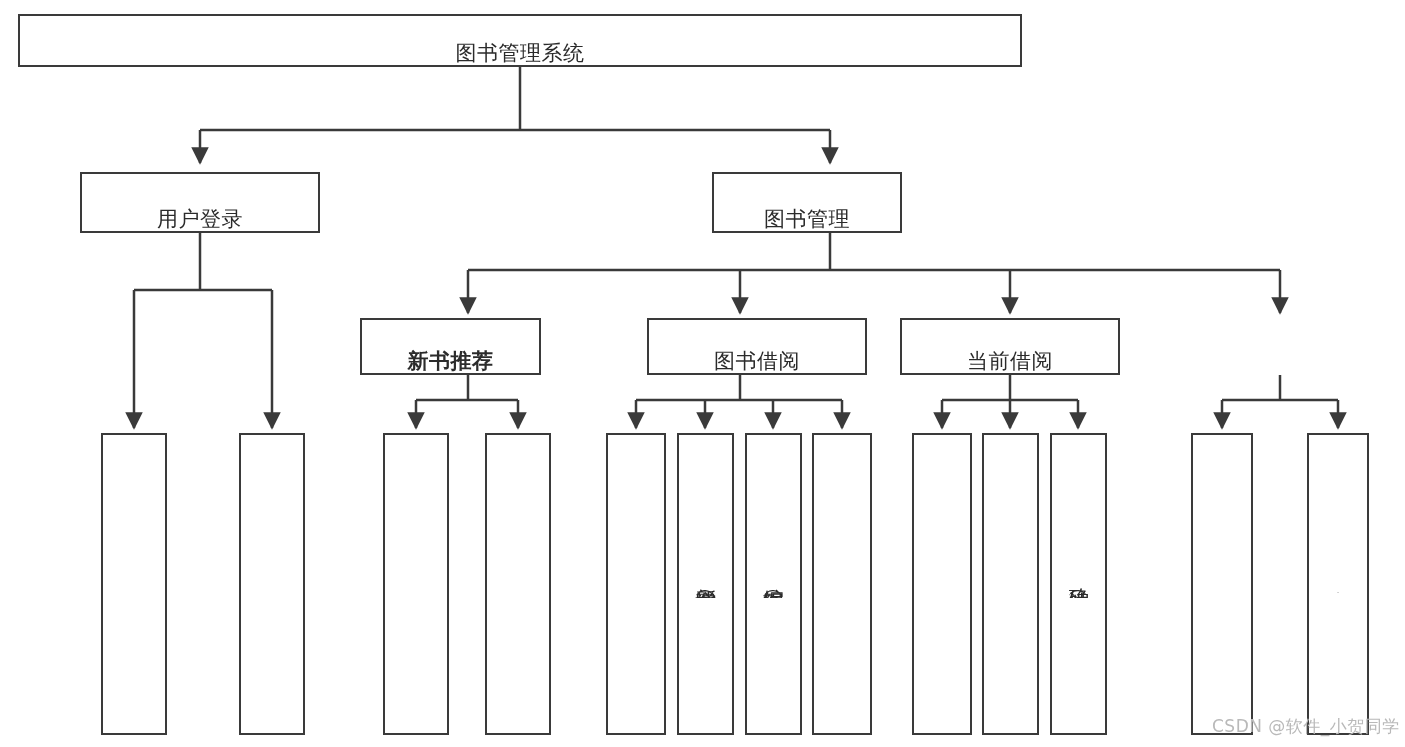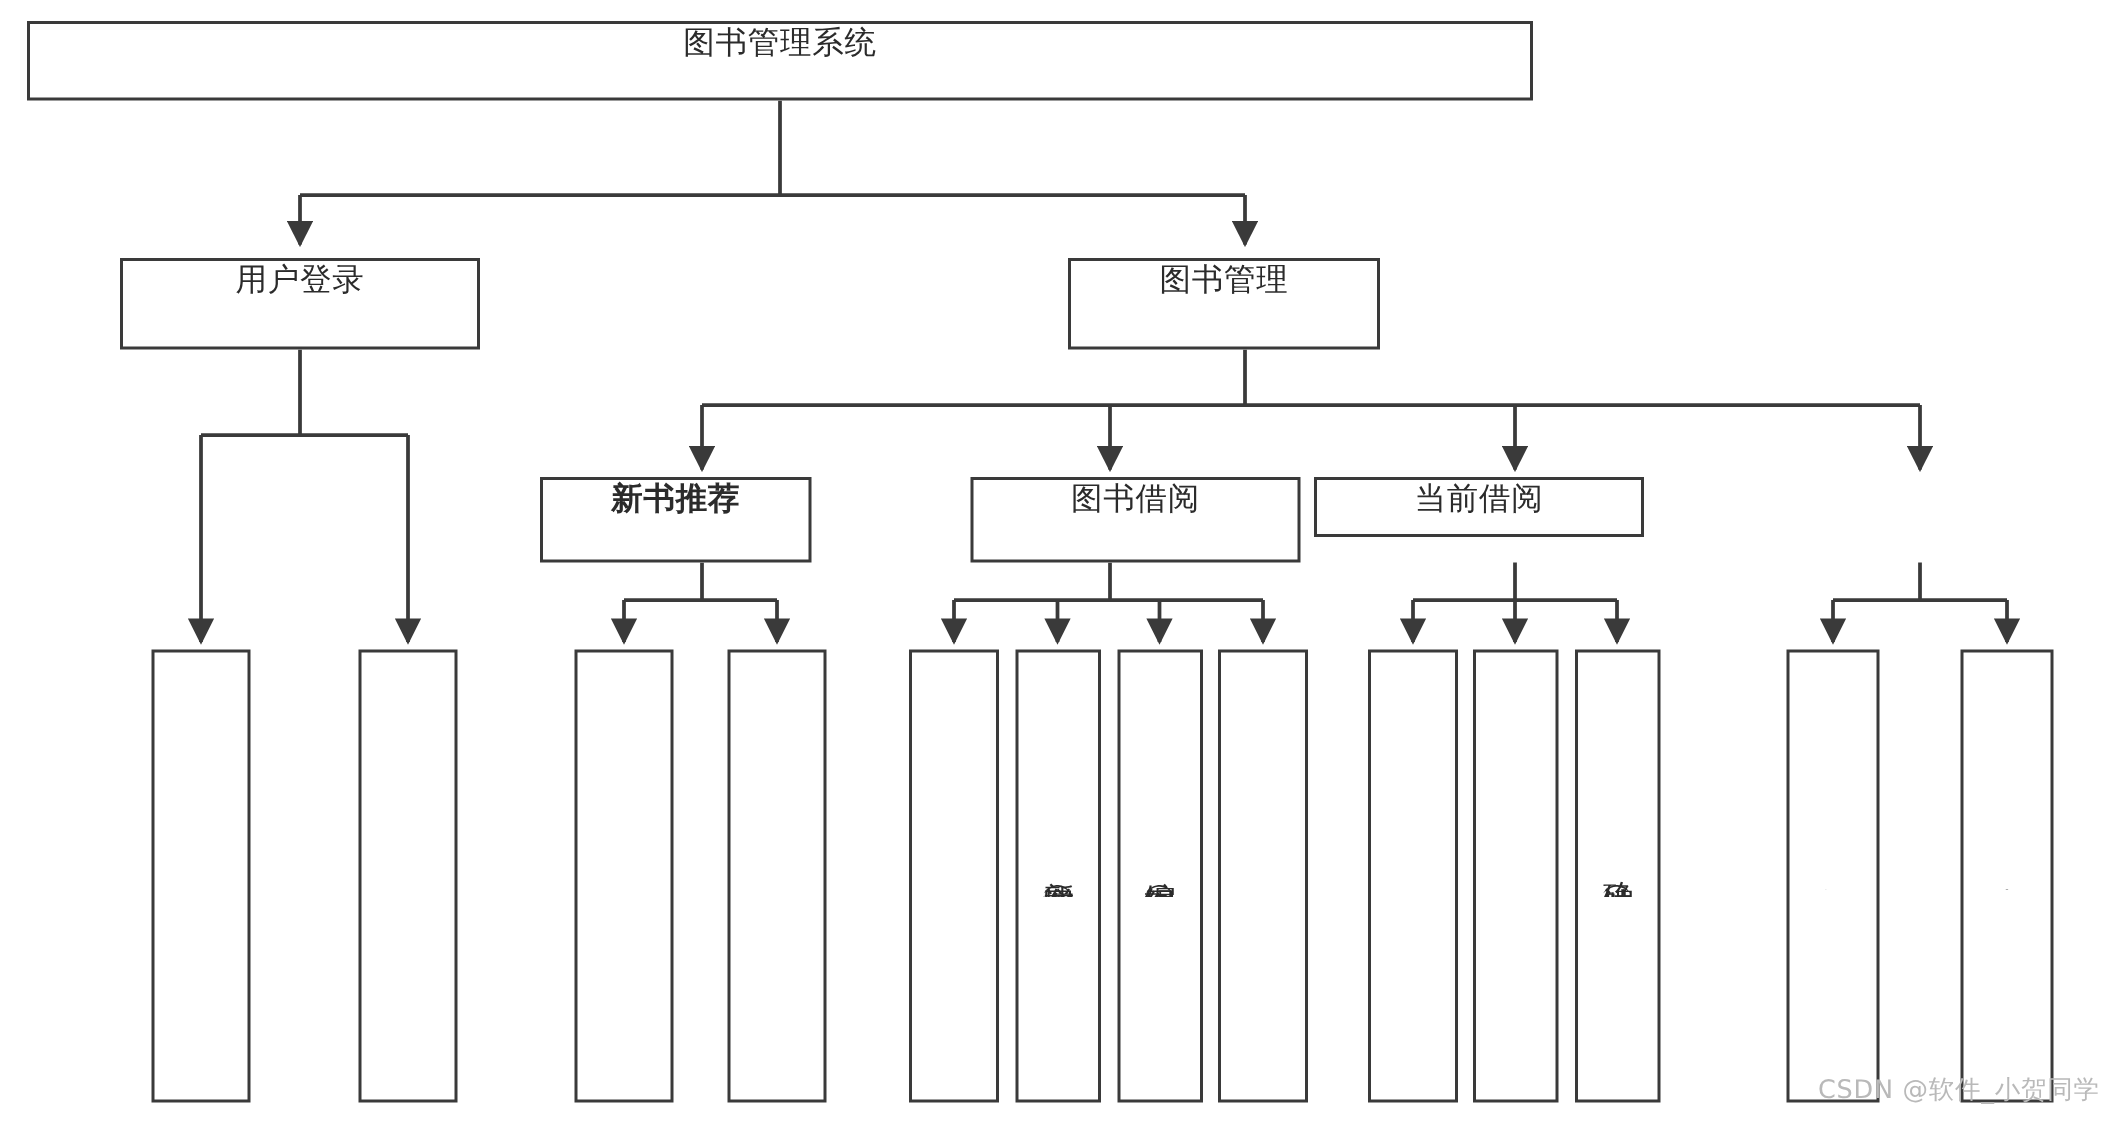--- a/index.html
+++ b/index.html
@@ -25,21 +25,21 @@
     width: 1405px;
     height: 747px;
     pointer-events: none;
   }
   .node {
     position: absolute;
     box-sizing: border-box;
     background: #ffffff;
     border: 2px solid #3a3a3a;
     display: flex;
-    align-items: flex-start;
+    align-items: flex-end;
     justify-content: center;
     color: #262626;
     z-index: 2;
   }
   .node .label {
     font-size: 21px;
     line-height: 1.15;
     letter-spacing: 0.5px;
     white-space: nowrap;
     color: #2b2b2b;
@@ -129,31 +129,31 @@
     </g>
   </svg>
 
   <div class="node horizontal" style="left:18px; top:14px; width:1004px; height:53px;">
     <span class="label">图书管理系统</span>
   </div>
 
   <div class="node horizontal" style="left:80px; top:172px; width:240px; height:61px;">
     <span class="label">用户登录</span>
   </div>
-  <div class="node horizontal" style="left:712px; top:172px; width:208px; height:61px;">
+  <div class="node horizontal" style="left:712px; top:172px; width:190px; height:61px;">
     <span class="label">图书管理</span>
   </div>
 
   <div class="node horizontal" style="left:360px; top:318px; width:181px; height:57px;font-weight:bold;">
     <span class="label">新书推荐</span>
   </div>
   <div class="node horizontal" style="left:630px; top:318px; width:220px; height:57px;margin-left:17px;">
     <span class="label">图书借阅</span>
   </div>
-  <div class="node horizontal" style="left:876px; top:318px; width:220px; height:40px;">
+  <div class="node horizontal" style="left:900px; top:318px; width:220px; height:57px;">
     <span class="label">当前借阅</span>
   </div>
 
   <div class="node vertical" style="left:101px; top:433px; width:66px; height:302px;">
     <span class="label">用户登录</span>
   </div>
   <div class="node vertical" style="left:239px; top:433px; width:66px; height:302px;">
     <span class="label">注销登录</span>
   </div>
 

